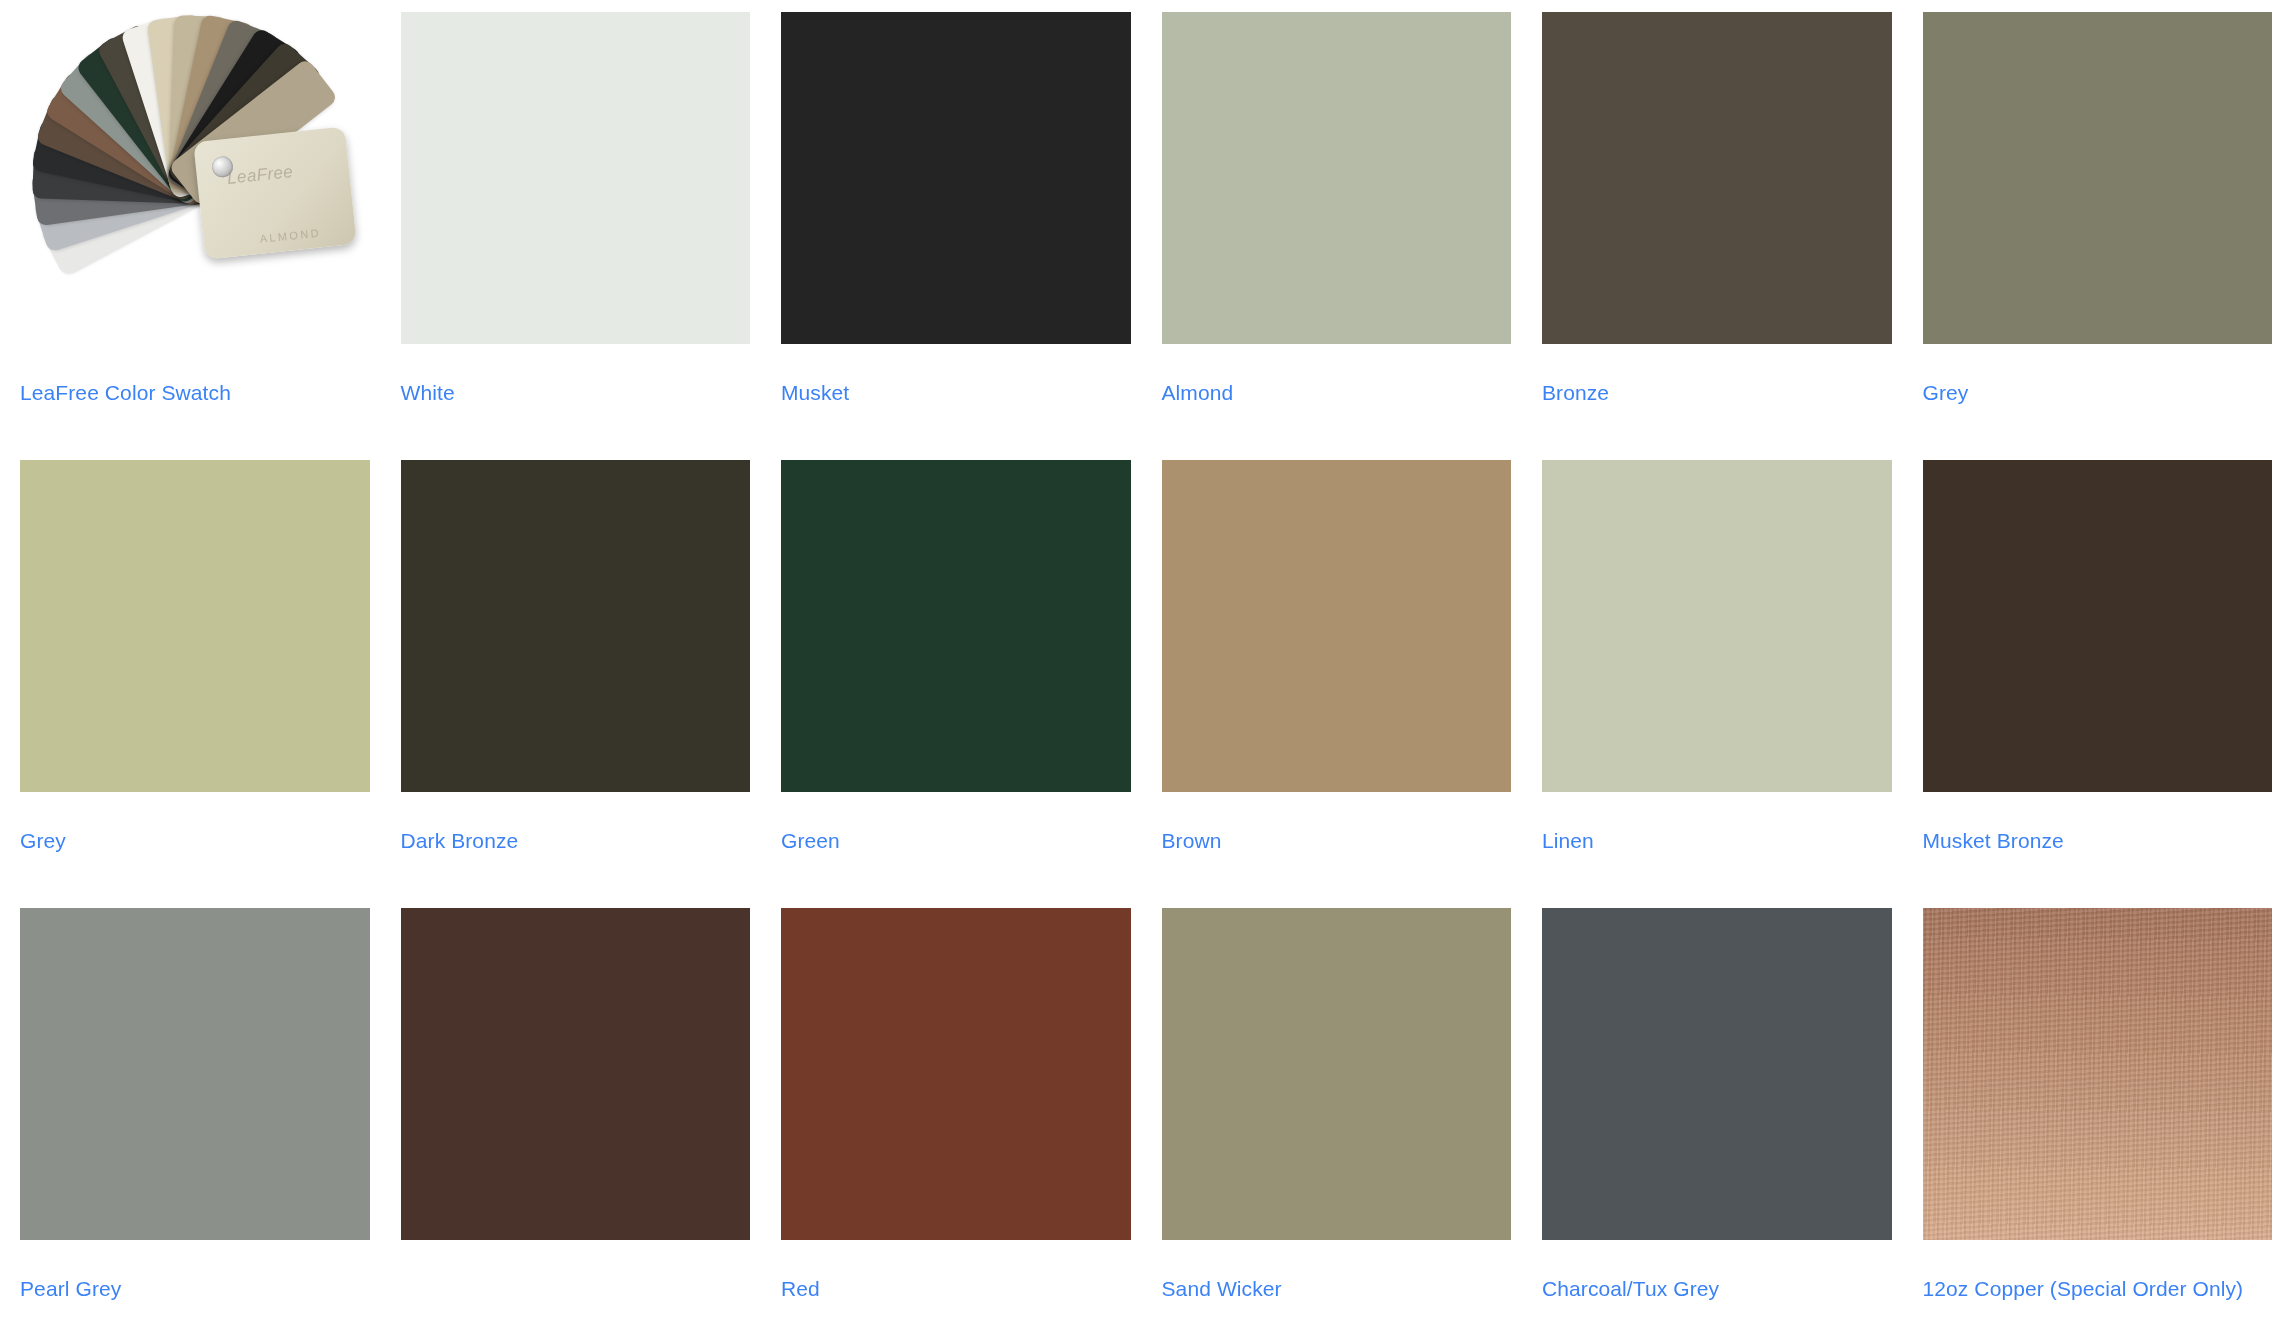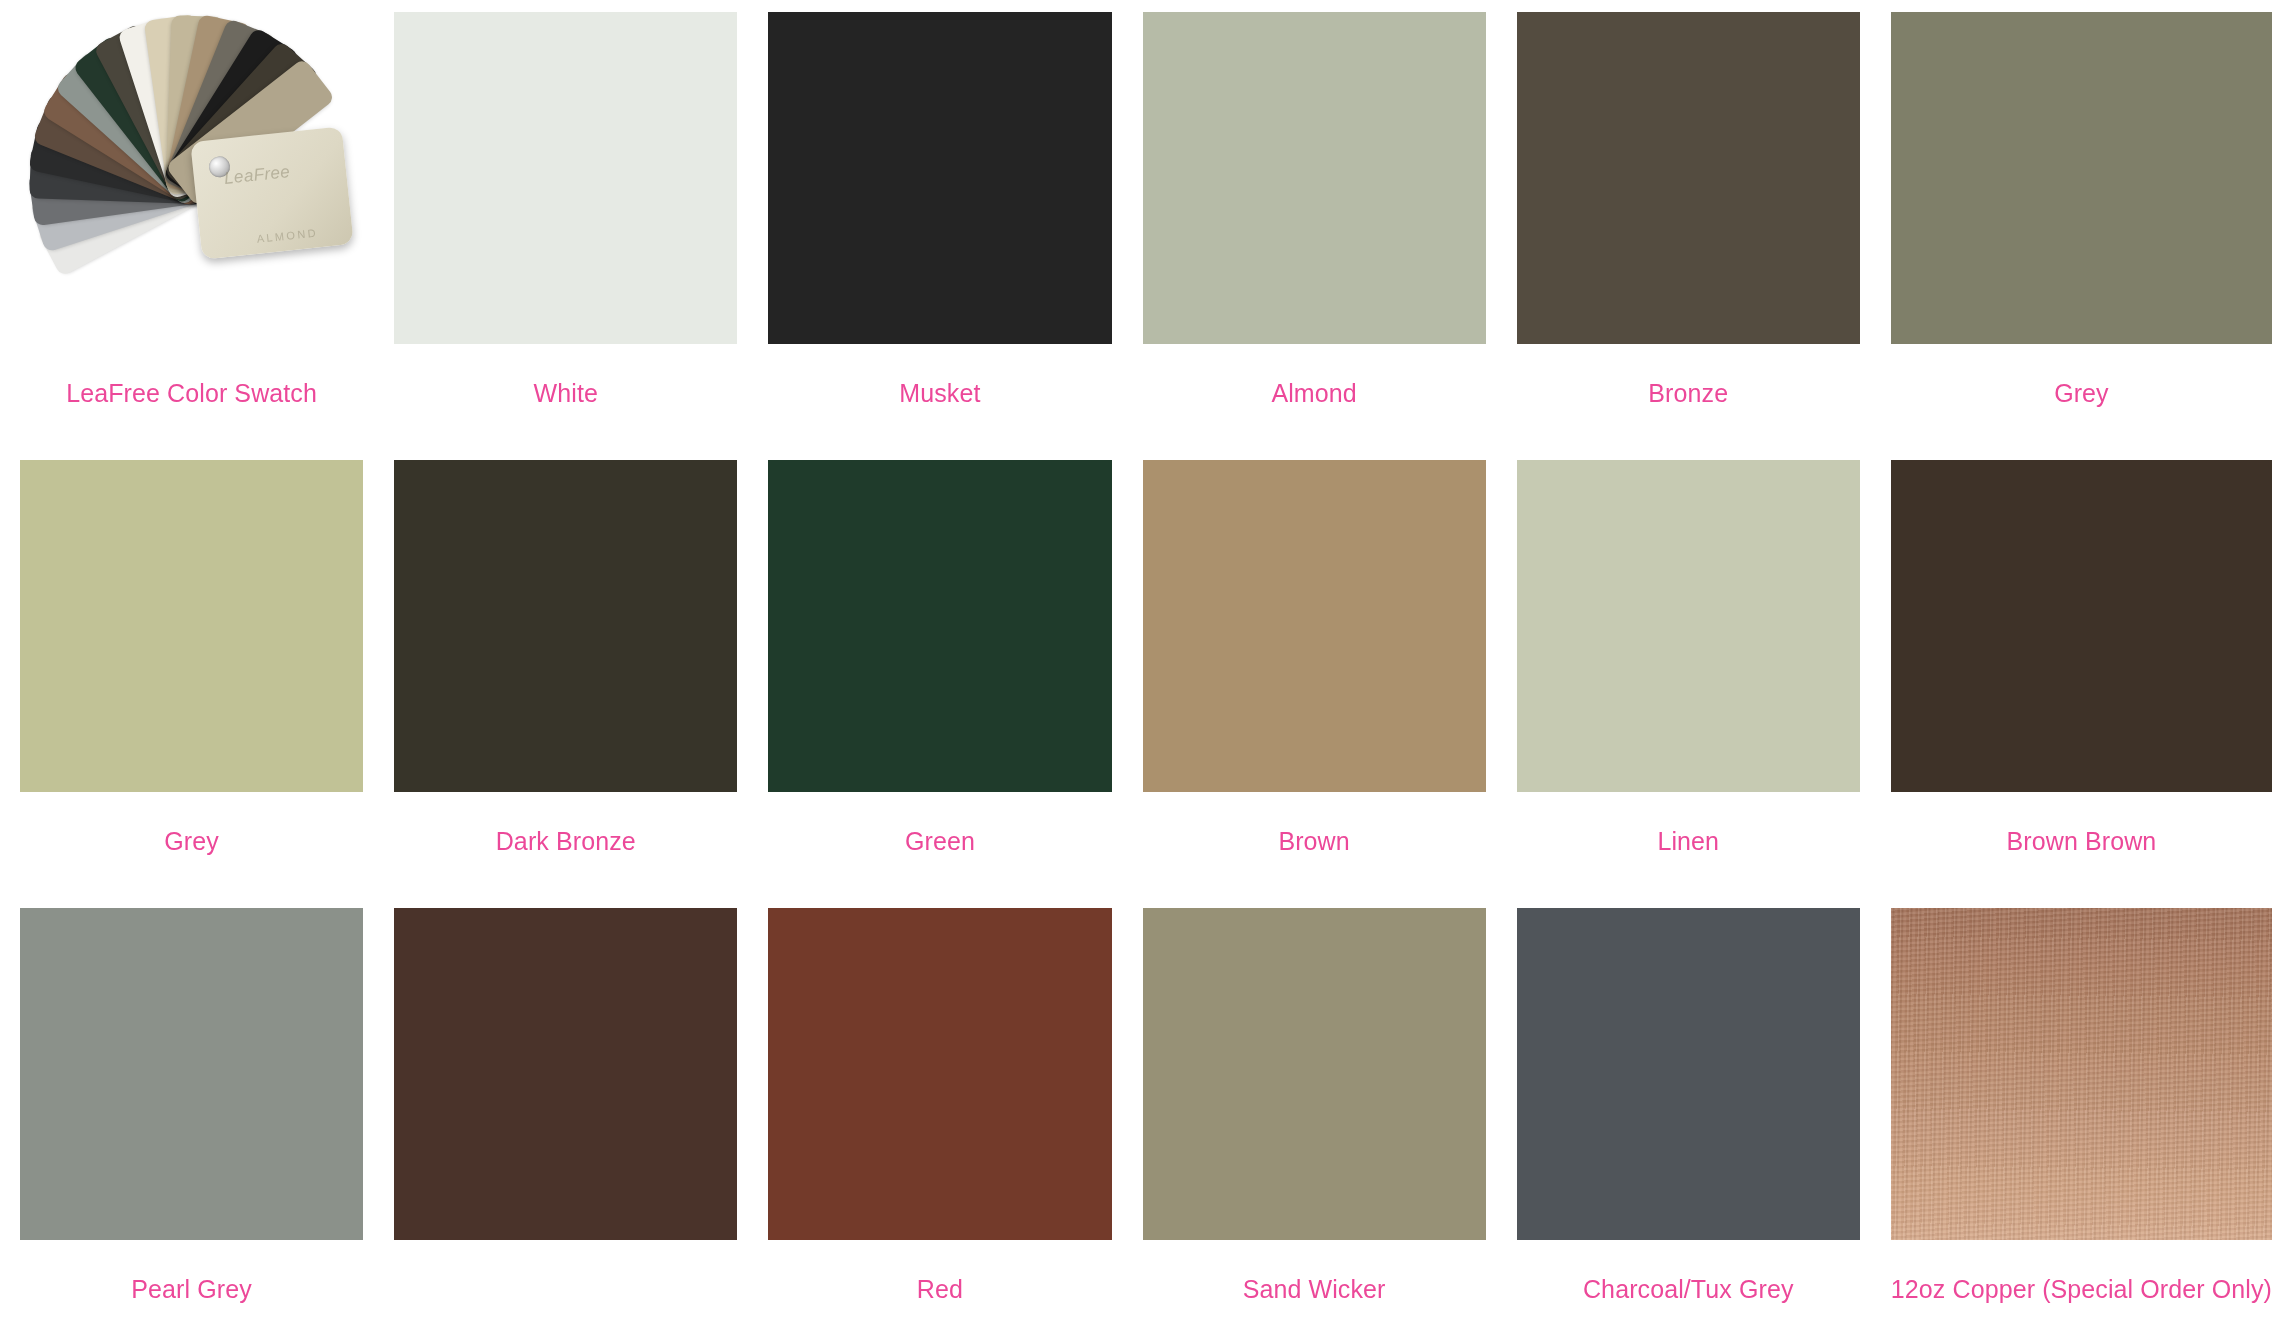--- a/index.html
+++ b/index.html
@@ -33,27 +33,26 @@
   }
 
   .swatch-chip {
     width: 100%;
     height: 332px;
     box-sizing: border-box;
     flex: 0 0 332px;
   }
 
   .swatch-label {
-    font-size: 25px;
+    font-size: 21px;
     line-height: 30px;
-    color: #ec4899;
+    color: #3b82f6;
     letter-spacing: 0.1px;
     padding-top: 34px;
     white-space: nowrap;
-    text-align: center;
   }
 
   
   .swatch-photo {
     position: relative;
     width: 100%;
     height: 332px;
     background: #ffffff;
     overflow: hidden;
   }
@@ -197,21 +196,21 @@
     <div class="swatch-cell">
       <div class="swatch-chip" style="background: rgb(171, 145, 109);"></div>
       <div class="swatch-label">Brown</div>
     </div>
     <div class="swatch-cell">
       <div class="swatch-chip" style="background: rgb(198, 202, 178);"></div>
       <div class="swatch-label">Linen</div>
     </div>
     <div class="swatch-cell">
       <div class="swatch-chip" style="background: rgb(62, 50, 40);"></div>
-      <div class="swatch-label">Brown Brown</div>
+      <div class="swatch-label">Musket Bronze</div>
     </div>
     <div class="swatch-cell">
       <div class="swatch-chip" style="background: rgb(139, 145, 138);"></div>
       <div class="swatch-label">Pearl Grey</div>
     </div>
     <div class="swatch-cell">
       <div class="swatch-chip" style="background: rgb(74, 51, 42);"></div>
     </div>
     <div class="swatch-cell">
       <div class="swatch-chip" style="background: rgb(115, 58, 42);"></div>

